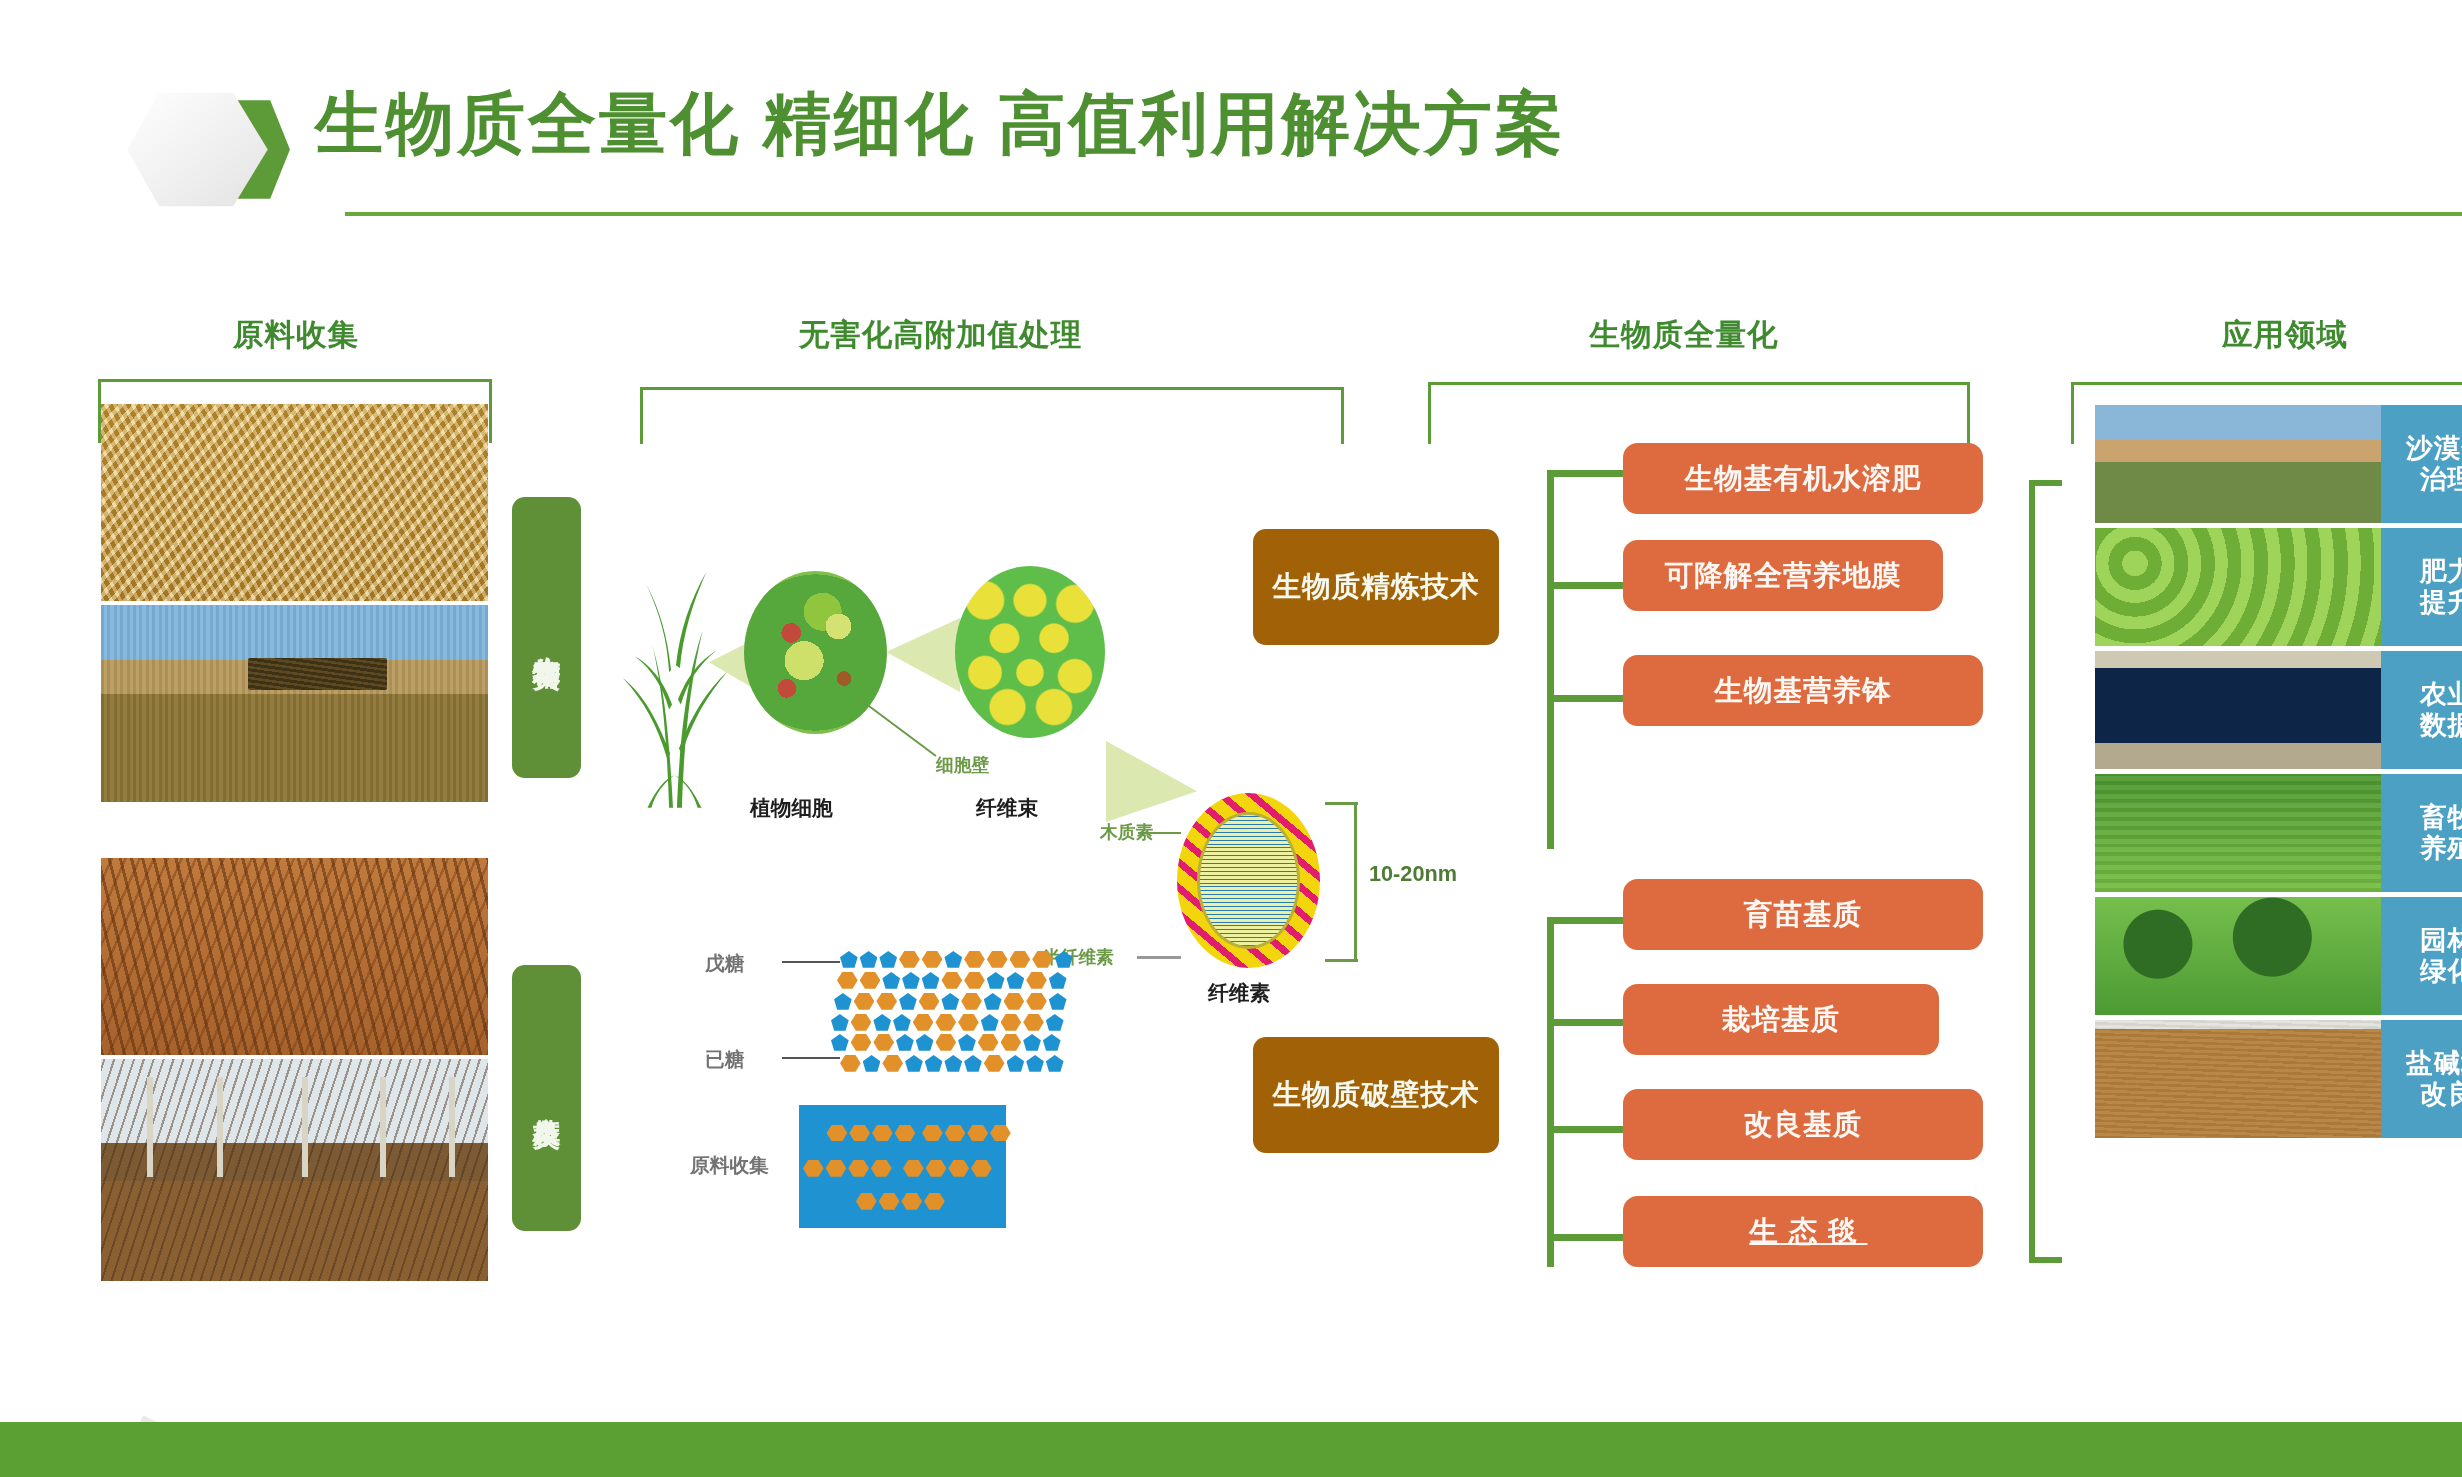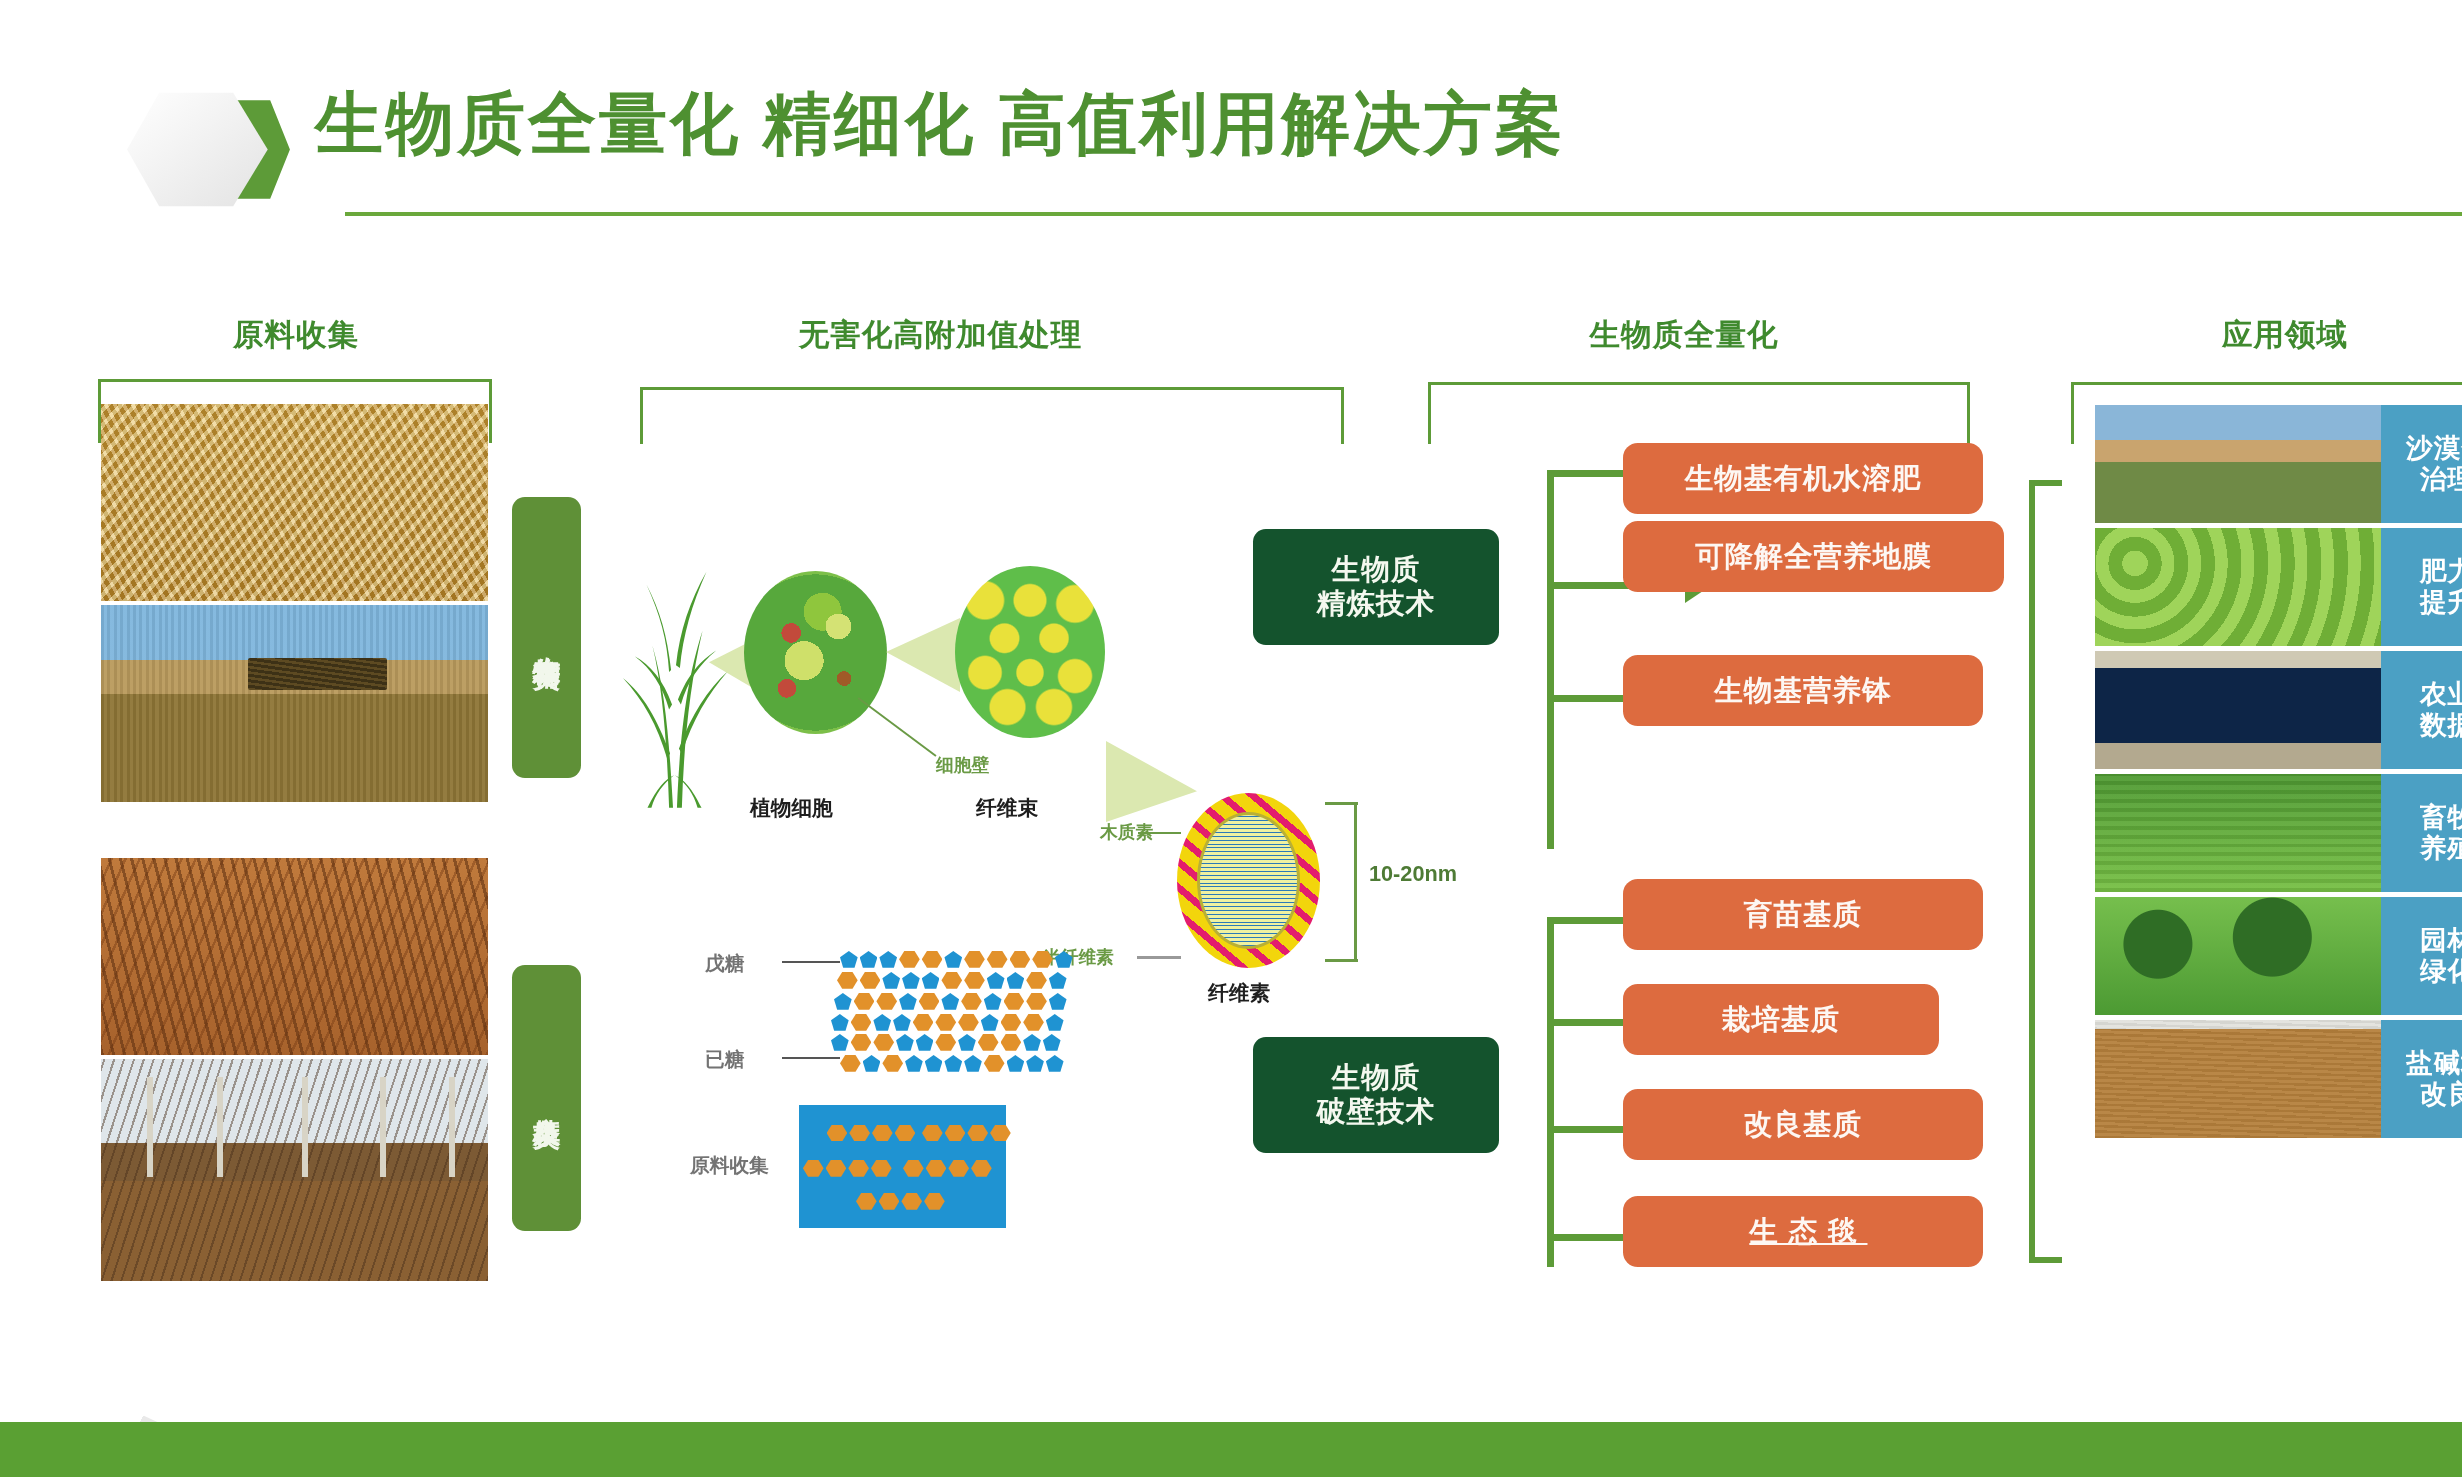--- a/index.html
+++ b/index.html
@@ -105,22 +105,22 @@
   .hexo{width:20.7px;height:16.7px;background:#e2912a;
         clip-path:polygon(25% 0,75% 0,100% 50%,75% 100%,25% 100%,0 50%);}
   .pent{width:17.7px;height:16.7px;background:#1f93d2;
         clip-path:polygon(50% 0,100% 38%,82% 100%,18% 100%,0 38%);}
   .slabel{color:#737373;font-size:19.7px;font-weight:bold;white-space:nowrap;}
   .leadline{background:#555;height:1.5px;}
   #crystalbox{left:799px;top:1105px;width:207px;height:123px;background:#1f93d2;}
 
   
   .tech{
-    background:#14532d;border-radius:12.8px;color:#f4f8ef;font-weight:bold;
-    font-size:28.6px;line-height:1.18;display:flex;flex-direction:column;
+    background:#a16207;border-radius:12.8px;color:#f4f8ef;font-weight:bold;
+    font-size:28.6px;line-height:1.18;display:flex;
     align-items:center;justify-content:center;letter-spacing:1px;text-align:center;
   }
   #tech1{left:1253px;top:529px;width:246px;height:116px;}
   #tech2{left:1253px;top:1037px;width:246px;height:116px;}
 
   
   .prod{
     background:#dd6b3f;border-radius:14.8px;color:#fdf7f3;font-weight:bold;
     font-size:28.6px;display:flex;align-items:center;justify-content:center;
     white-space:nowrap;letter-spacing:1px;
@@ -372,21 +372,21 @@
 
 <div class="abs cline" style="left:1547px;top:470px;width:6.9px;height:379px;"></div>
 <div class="abs cline" style="left:1547px;top:470px;width:138px;height:6.9px;"></div>
 <div class="abs carrow" style="left:1685px;top:455px;"></div>
 <div class="abs cline" style="left:1547px;top:582px;width:138px;height:6.9px;"></div>
 <div class="abs carrow" style="left:1685px;top:567px;"></div>
 <div class="abs cline" style="left:1547px;top:695px;width:138px;height:6.9px;"></div>
 <div class="abs carrow" style="left:1685px;top:680px;"></div>
 
 <div class="abs prod" style="left:1623px;top:431px;width:360px;height:71px;margin-top:12px;">生物基有机水溶肥</div>
-<div class="abs prod" style="left:1623px;top:521px;width:381px;height:71px;">可降解全营养地膜</div>
+<div class="abs prod" style="left:1623px;top:540px;width:320px;height:71px;">可降解全营养地膜</div>
 <div class="abs prod" style="left:1623px;top:655px;width:360px;height:71px;">生物基营养钵</div>
 
 <div class="abs cline" style="left:1547px;top:917px;width:6.9px;height:350px;"></div>
 <div class="abs cline" style="left:1547px;top:917px;width:138px;height:6.9px;"></div>
 <div class="abs carrow" style="left:1685px;top:902px;"></div>
 <div class="abs cline" style="left:1547px;top:1019px;width:138px;height:6.9px;"></div>
 <div class="abs carrow" style="left:1685px;top:1004px;"></div>
 <div class="abs cline" style="left:1547px;top:1126px;width:138px;height:6.9px;"></div>
 <div class="abs carrow" style="left:1685px;top:1111px;"></div>
 <div class="abs cline" style="left:1547px;top:1234px;width:138px;height:6.9px;"></div>

